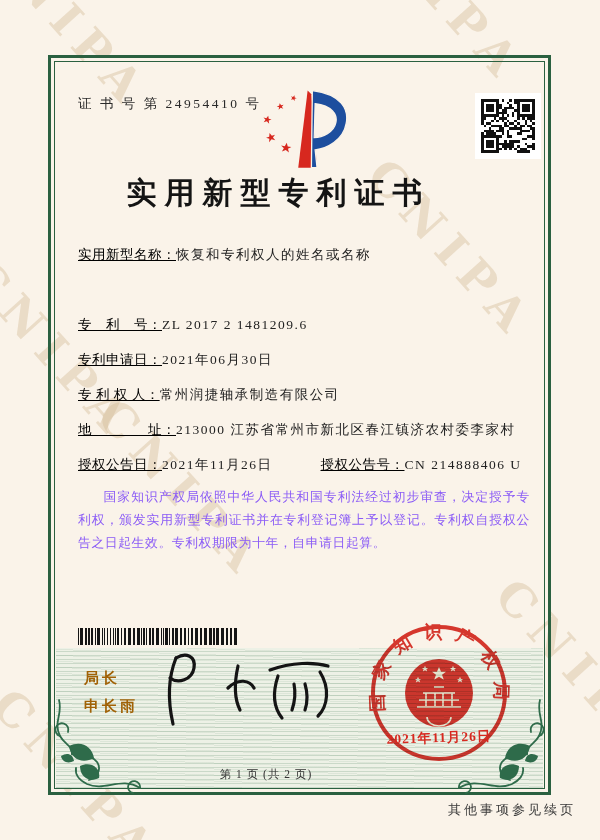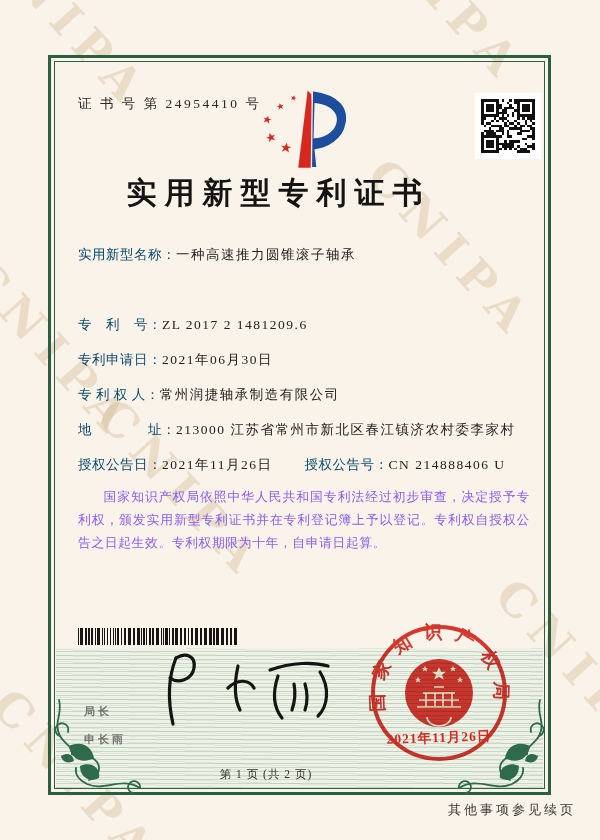--- a/index.html
+++ b/index.html
@@ -20,30 +20,30 @@
   .corner{position:absolute;width:96px;height:96px;z-index:2;}
   .corner-left{left:47px;top:698px;}
   .corner-right{left:456px;top:698px;transform:scaleX(-1);}
   .cert-no{position:absolute;left:78px;top:95px;z-index:2;font-size:13.5px;letter-spacing:2.5px;color:#2a2a2a;}
   .logo{position:absolute;left:255px;top:90px;width:94px;height:82px;z-index:2;}
   .qr-panel{position:absolute;left:475px;top:93px;width:66px;height:66px;background:#fff;z-index:2;
             display:flex;align-items:center;justify-content:center;}
   .title{position:absolute;left:0;top:173px;width:557px;text-align:center;z-index:2;
          font-size:30px;font-weight:700;letter-spacing:8px;color:#141414;}
   .field-row{position:absolute;left:78px;width:460px;z-index:2;font-size:13.5px;white-space:nowrap;}
-  .flabel{letter-spacing:.5px;color:#0c4a6e;}
+  .flabel{letter-spacing:.5px;color:#000000;text-decoration:underline;}
   .fvalue{letter-spacing:1.5px;color:#222;}
-  .pair2{margin-left:32px;}
+  .pair2{margin-left:48px;}
   .paras{position:absolute;left:78px;top:486px;width:452px;z-index:2;font-size:12.8px;
          line-height:23px;text-align:justify;letter-spacing:.6px;color:#8b5cf6;}
   .paras p{margin:0;text-indent:2em;}
   .barcode-box{position:absolute;left:78px;top:628px;z-index:2;}
-  .director{position:absolute;left:84px;top:697px;z-index:3;
+  .director{position:absolute;left:84px;top:664px;z-index:3;
             font-family:"Liberation Sans","DejaVu Sans",sans-serif;font-weight:700;
-            font-size:11px;letter-spacing:3px;color:#737373;line-height:28px;}
+            font-size:15px;letter-spacing:3px;color:#a16207;line-height:28px;}
   .signature{position:absolute;left:142px;top:644px;width:200px;height:100px;z-index:3;}
   .seal{position:absolute;left:368px;top:622px;width:142px;height:142px;z-index:3;
         opacity:.92;mix-blend-mode:multiply;}
   .seal-date{position:absolute;left:366px;top:729px;width:146px;text-align:center;z-index:4;
              color:#d7281f;font-weight:700;font-size:13.5px;letter-spacing:1px;transform:rotate(-2deg);}
   .page-num{position:absolute;left:0;top:767px;width:532px;text-align:center;z-index:3;
             font-size:11.5px;letter-spacing:1px;color:#333;}
   .footer-note{position:absolute;left:0;top:801px;width:576px;text-align:right;z-index:2;
                font-size:13px;letter-spacing:3px;color:#3a3a3a;}
 </style>
@@ -347,21 +347,21 @@
         <rect x="15" y="20" width="1" height="1" fill="#111"></rect>
         <rect x="16" y="20" width="1" height="1" fill="#111"></rect>
         <rect x="17" y="20" width="1" height="1" fill="#111"></rect>
         <rect x="18" y="20" width="1" height="1" fill="#111"></rect>
       </svg>
   </div>
 
   <div class="title">实用新型专利证书</div>
 
   <div class="field-row" style="top:246px">
-    <span class="flabel">实用新型名称：</span><span class="fvalue">一种高速推力圆锥滚子轴承</span>
+    <span class="flabel">实用新型名称：</span><span class="fvalue">恢复和专利权人的姓名或名称</span>
   </div>
   <div class="field-row" style="top:316px">
     <span class="flabel">专　利　号：</span><span class="fvalue">ZL 2017 2 1481209.6</span>
   </div>
   <div class="field-row" style="top:351px">
     <span class="flabel">专利申请日：</span><span class="fvalue">2021年06月30日</span>
   </div>
   <div class="field-row" style="top:386px">
     <span class="flabel">专 利 权 人：</span><span class="fvalue">常州润捷轴承制造有限公司</span>
   </div>

